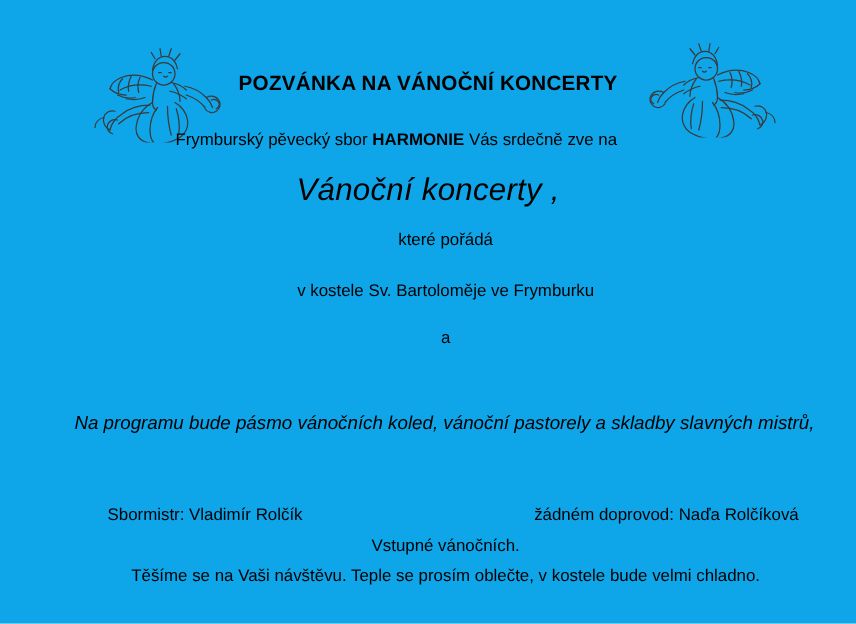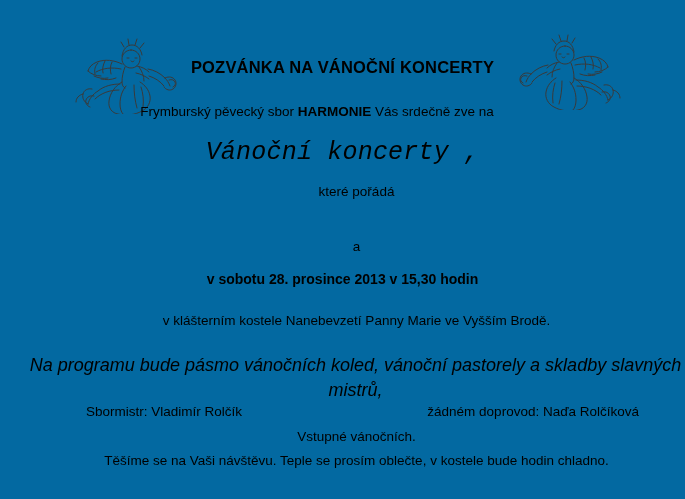--- a/index.html
+++ b/index.html
@@ -13,21 +13,21 @@
     height: 499px;
     overflow: hidden;
     font-family: "Liberation Sans", sans-serif;
     color: #000000;
     -webkit-font-smoothing: antialiased;
   }
   .page {
     position: relative;
     width: 685px;
     height: 499px;
-    background: #0369a1;
+    background: #0ea5e9;
   }
 
   
   .header {
     position: absolute;
     left: 0;
     top: 0;
     width: 685px;
     height: 130px;
   }
@@ -71,38 +71,37 @@
     text-align: center;
   }
   .line { line-height: 1.35; }
 
   .headline {
     font-size: 25px;
     font-style: italic;
     font-weight: normal;
     margin-bottom: 13px;
     letter-spacing: 0.2px;
-    font-family: Liberation Mono, monospace;
   }
   .l-regular {
     font-size: 13.5px;
     margin-bottom: 5px;
     margin-left: 28px;
   }
   .l-bold {
     font-size: 14px;
     font-weight: bold;
     margin-bottom: 5px;
   }
   .gap-lg { height: 18px; }
   .gap-md { height: 14px; }
   .gap-sm { height: 9px; }
 
   .l-italic {
-    font-size: 18px;
+    font-size: 15px;
     font-style: italic;
     margin-bottom: 3px;
     padding-left: 26px;
   }
 
   
   .credits {
     position: absolute;
     left: 12px;
     top: 404px;
@@ -226,41 +225,40 @@
 
   <div class="body-block">
 
     <div class="line headline">Vánoční koncerty ,</div>
 
     <div class="line l-regular">které pořádá</div>
 
 
     <div class="gap-lg"></div>
 
+    <div class="line l-regular">v kostele Sv. Bartoloměje ve Frymburku</div>
 
     <div class="gap-md"></div>
 
     <div class="line l-regular">a</div>
 
     <div class="gap-sm"></div>
 
-    <div class="line l-bold">v sobotu 28. prosince 2013 v 15,30 hodin</div>
 
     <div class="gap-lg"></div>
 
-    <div class="line l-regular">v klášterním kostele Nanebevzetí Panny Marie ve Vyšším Brodě.</div>
 
     <div class="gap-lg"></div>
 
     <div class="line l-italic">Na programu bude pásmo vánočních koled, vánoční pastorely a skladby slavných mistrů,</div>
   </div>
 
   <div class="credits">
     <div class="credit-left">Sbormistr: Vladimír Rolčík</div>
     <div class="credit-right">žádném doprovod: Naďa Rolčíková</div>
   </div>
 
   <div class="footer">
     <div class="line l-regular">Vstupné vánočních.</div>
-    <div class="line l-regular">Těšíme se na Vaši návštěvu. Teple se prosím oblečte, v kostele bude hodin chladno.</div>
+    <div class="line l-regular">Těšíme se na Vaši návštěvu. Teple se prosím oblečte, v kostele bude velmi chladno.</div>
   </div>
 
 </div>
 
 </body></html>

